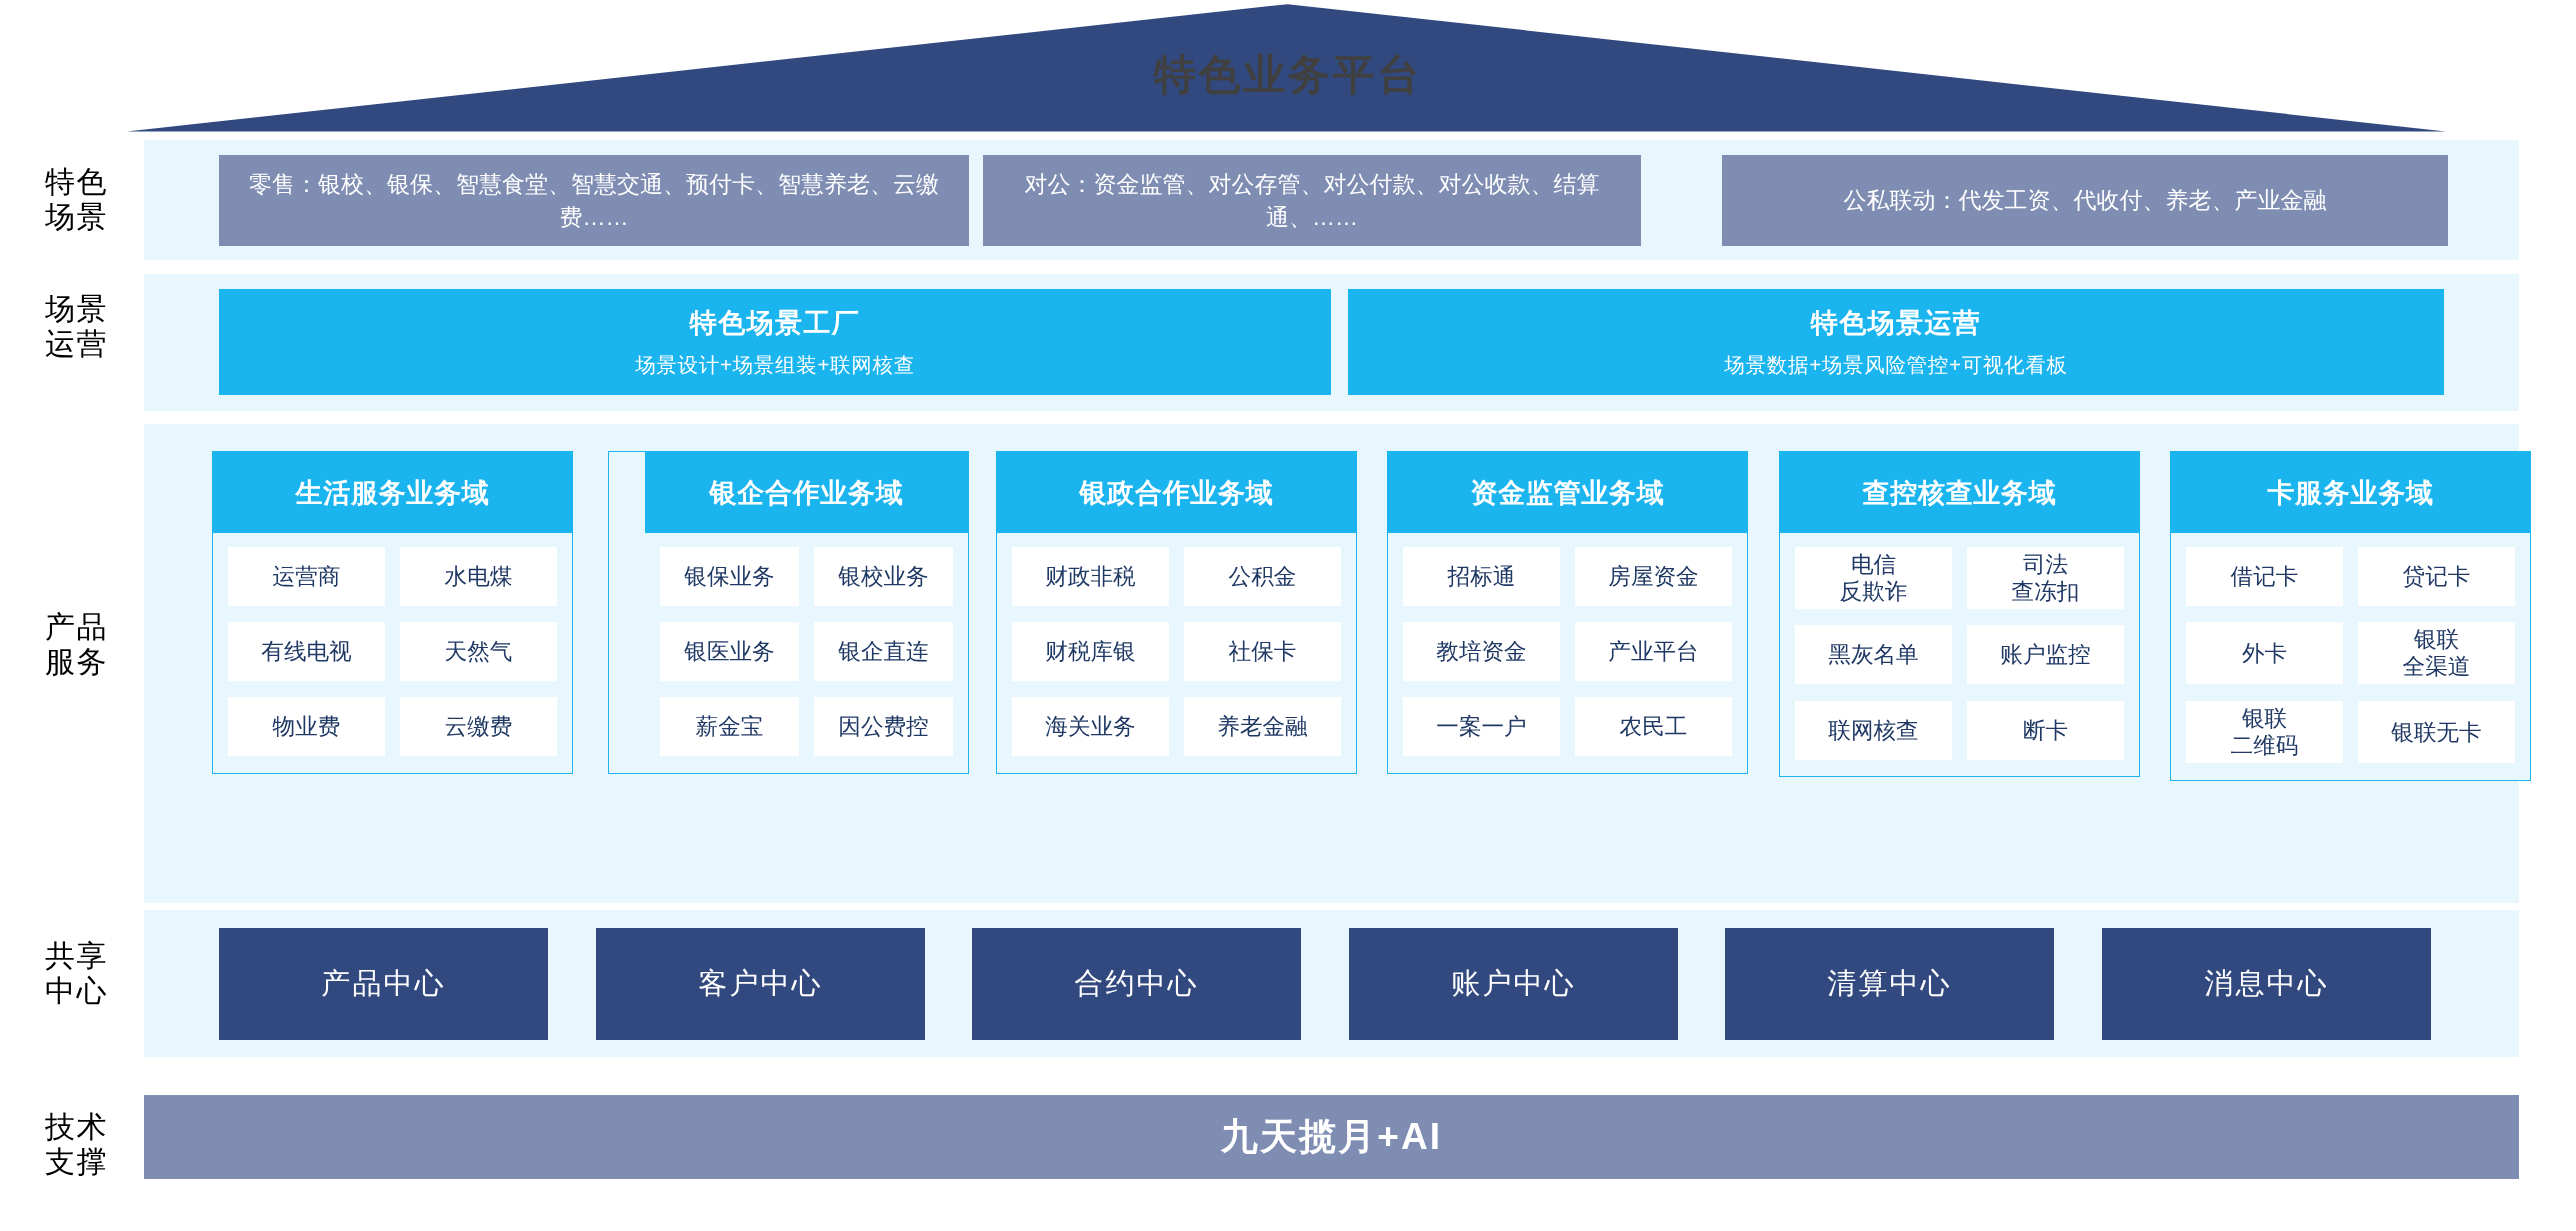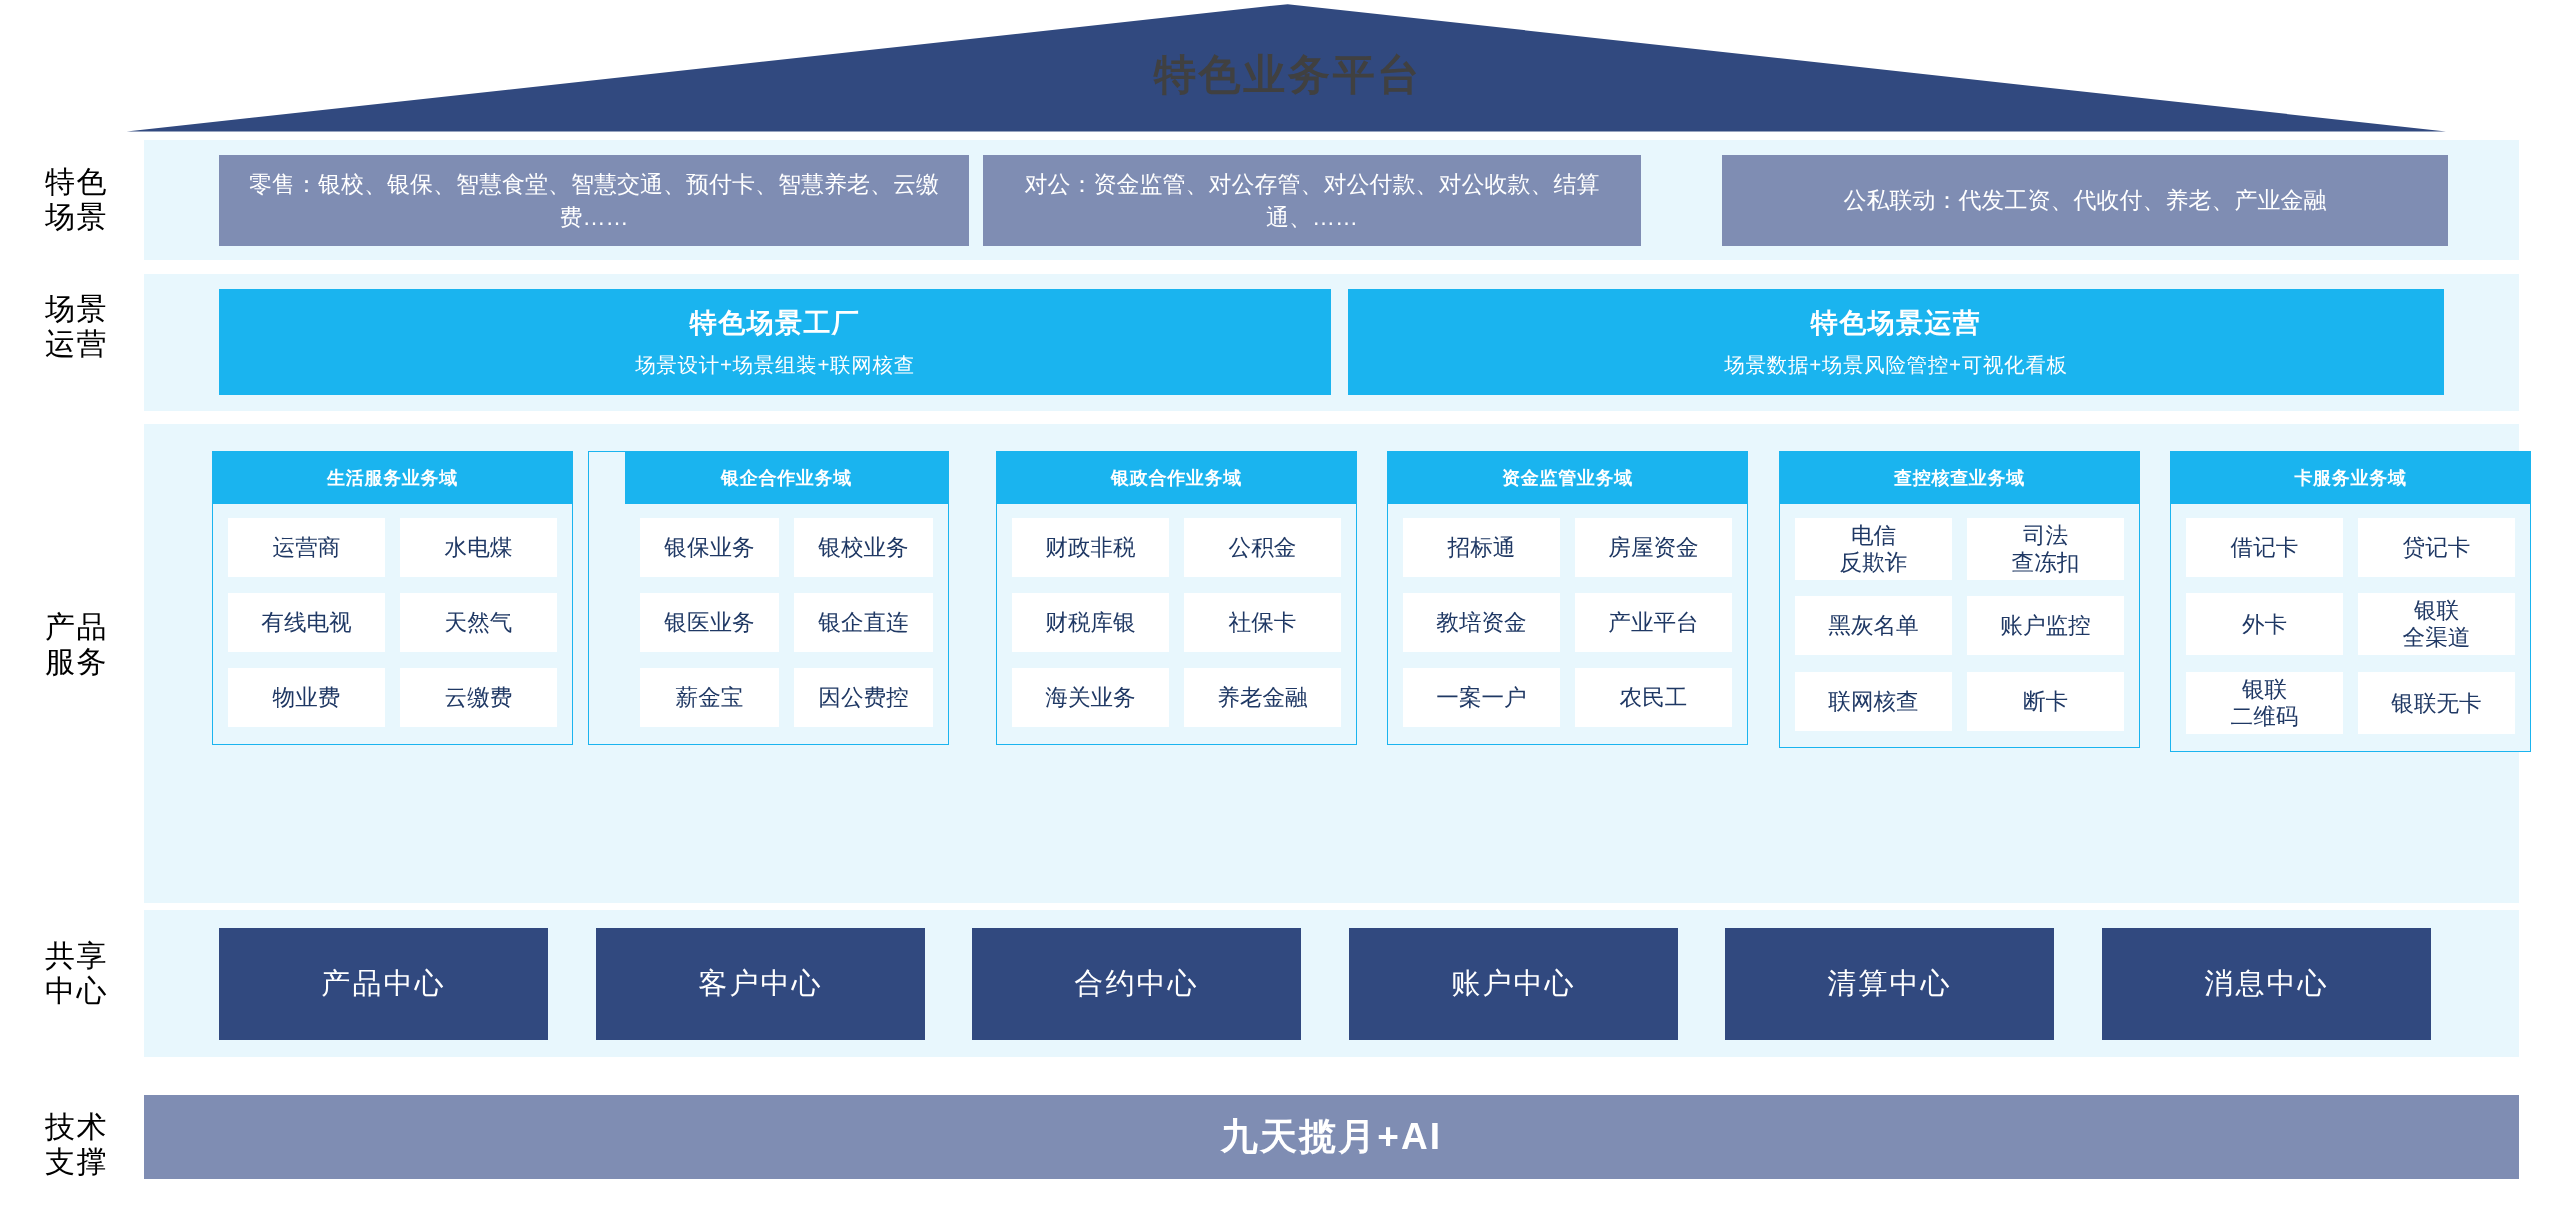--- a/index.html
+++ b/index.html
@@ -46,23 +46,23 @@
   .ops-sub{font-size:20.5px;font-weight:normal;letter-spacing:0.7px;}
   #ops-0{left:75px;width:1112px;}
   #ops-1{left:1204px;width:1096px;}
   
   #row-products{top:424px;height:479px;}
   .domain-card{
     position:absolute;top:27px;width:361px;
     border:1.4px solid #1ab4ef;background:#e8f7fd;box-sizing:border-box;
   }
   .domain-head{
-    background:#1ab4ef;color:#ffffff;height:52px;
+    background:#1ab4ef;color:#ffffff;height:81px;
     display:flex;align-items:center;justify-content:center;
-    font-size:18px;font-weight:bold;letter-spacing:0.7px;text-align:center;
+    font-size:27px;font-weight:bold;letter-spacing:0.7px;text-align:center;
   }
   .domain-grid{
     padding:13.7px 15px 16.4px 15px;display:grid;grid-template-columns:1fr 1fr;
     gap:16.4px 15px;
   }
   .domain-cell{
     background:#ffffff;min-height:59px;display:flex;align-items:center;
     justify-content:center;text-align:center;font-size:22.6px;line-height:1.2;
     color:#1f3864;padding:4.1px 2.7px;box-sizing:border-box;white-space:pre-line;
   }
@@ -119,21 +119,21 @@
       <div class="domain-head">生活服务业务域</div>
       <div class="domain-grid">
         <div class="domain-cell" style="white-space: pre-line;">运营商</div>
         <div class="domain-cell" style="white-space: pre-line;">水电煤</div>
         <div class="domain-cell" style="white-space: pre-line;">有线电视</div>
         <div class="domain-cell" style="white-space: pre-line;">天然气</div>
         <div class="domain-cell" style="white-space: pre-line;">物业费</div>
         <div class="domain-cell" style="white-space: pre-line;">云缴费</div>
       </div>
     </div>
-  <div class="domain-card" style="left:444px;padding-left:36px;">
+  <div class="domain-card" style="left:464px;padding-left:36px;">
       <div class="domain-head">银企合作业务域</div>
       <div class="domain-grid">
         <div class="domain-cell" style="white-space: pre-line;">银保业务</div>
         <div class="domain-cell" style="white-space: pre-line;">银校业务</div>
         <div class="domain-cell" style="white-space: pre-line;">银医业务</div>
         <div class="domain-cell" style="white-space: pre-line;">银企直连</div>
         <div class="domain-cell" style="white-space: pre-line;">薪金宝</div>
         <div class="domain-cell" style="white-space: pre-line;">因公费控</div>
       </div>
     </div>

